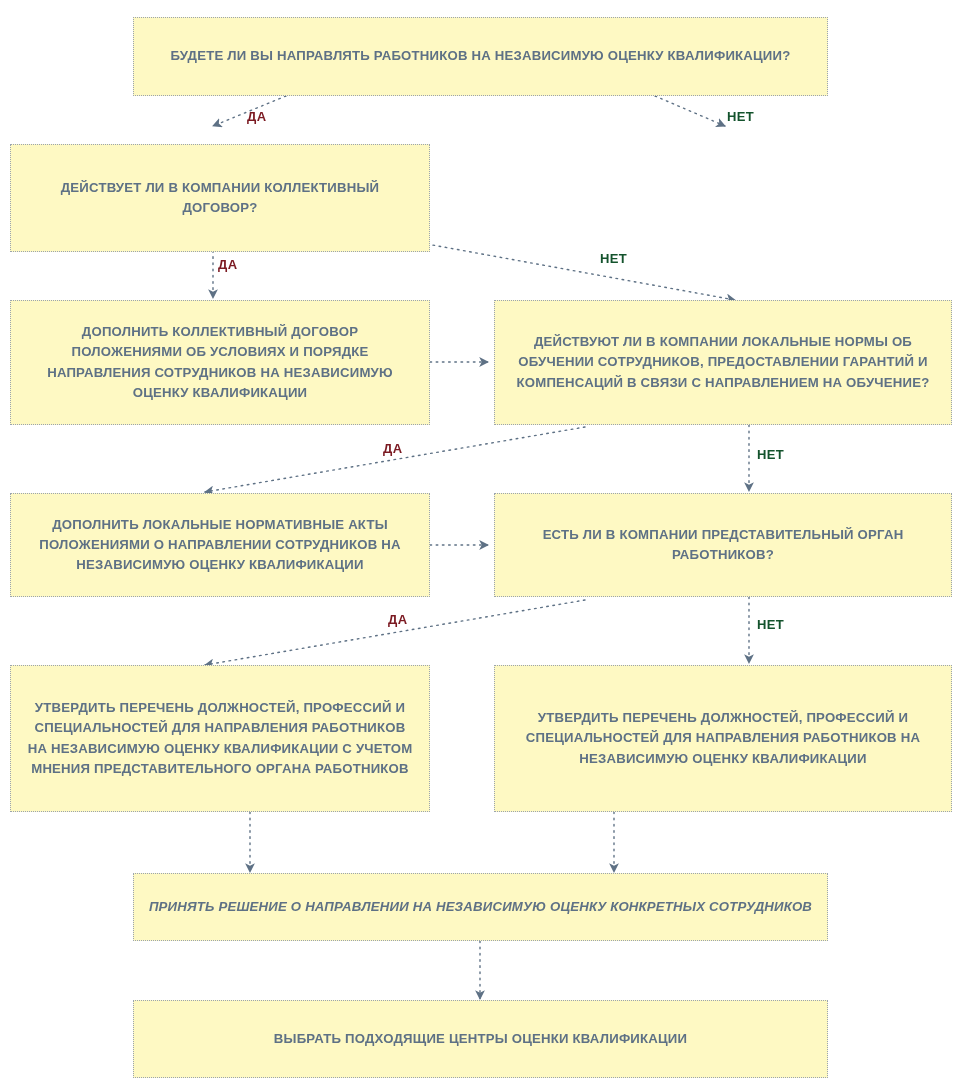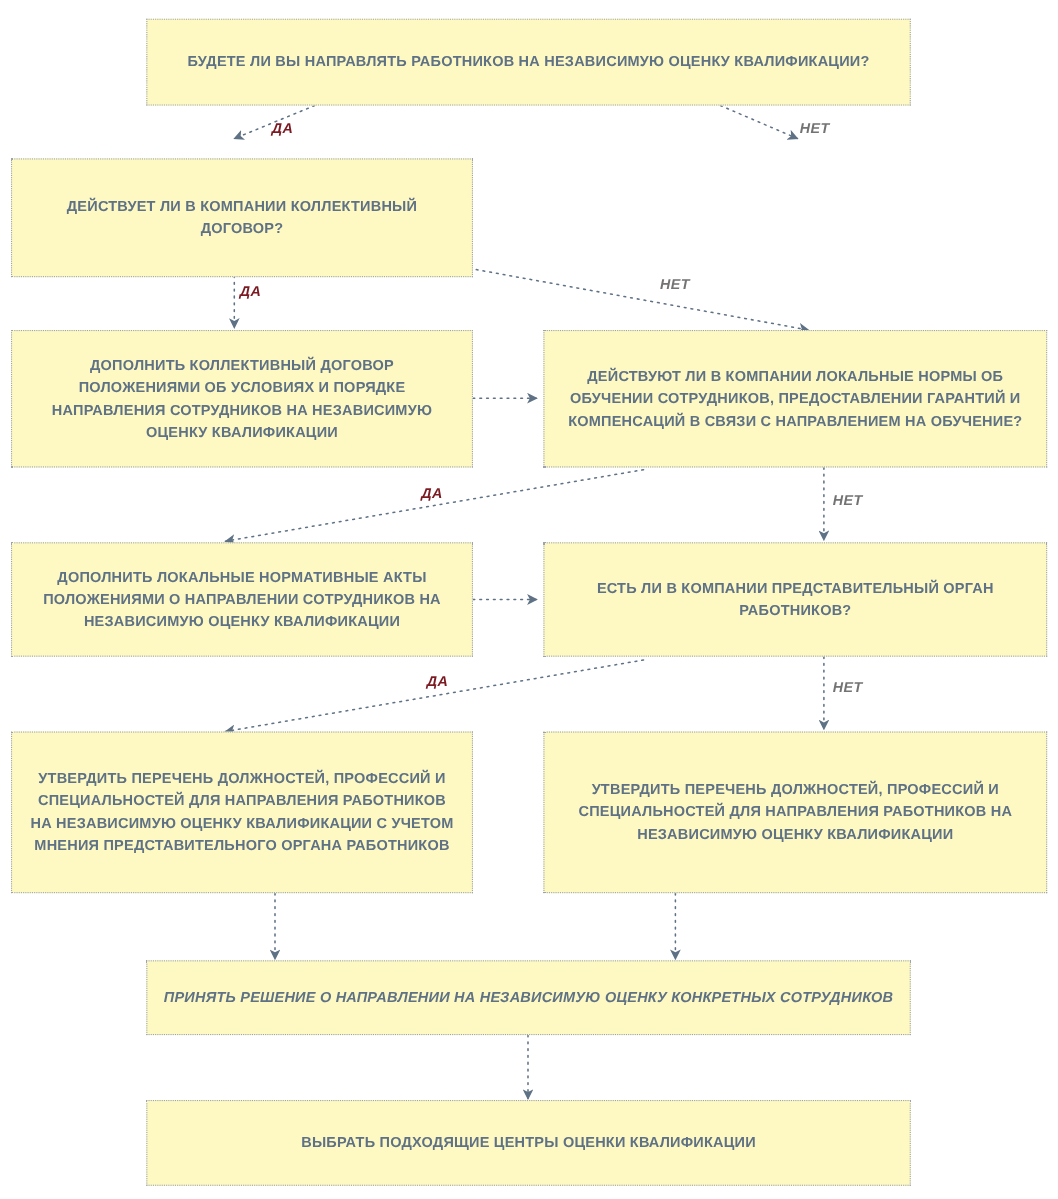--- a/index.html
+++ b/index.html
@@ -53,24 +53,23 @@
     text-transform: uppercase;
   }
 
   .edge-label {
     position: absolute;
     font-weight: bold;
     font-size: 13px;
     letter-spacing: 0.4px;
     line-height: 1;
     white-space: nowrap;
-    font-style: italic;
   }
   .edge-label.yes { color: #7b1a22; }
-  .edge-label.no  { color: #737373; }
+  .edge-label.no  { color: #14532d; }
 </style>
 </head>
 <body>
 
 <div id="canvas">
 
   <svg id="links" viewBox="0 0 962 1090" width="962" height="1090" xmlns="http://www.w3.org/2000/svg">
     <defs>
       <marker id="arrow" viewBox="0 0 10 10" refX="9" refY="5" markerWidth="7" markerHeight="7" orient="auto-start-reverse">
         <path d="M 0 0 L 10 5 L 0 10 L 2.6 5 z" fill="#5e7185"></path>

